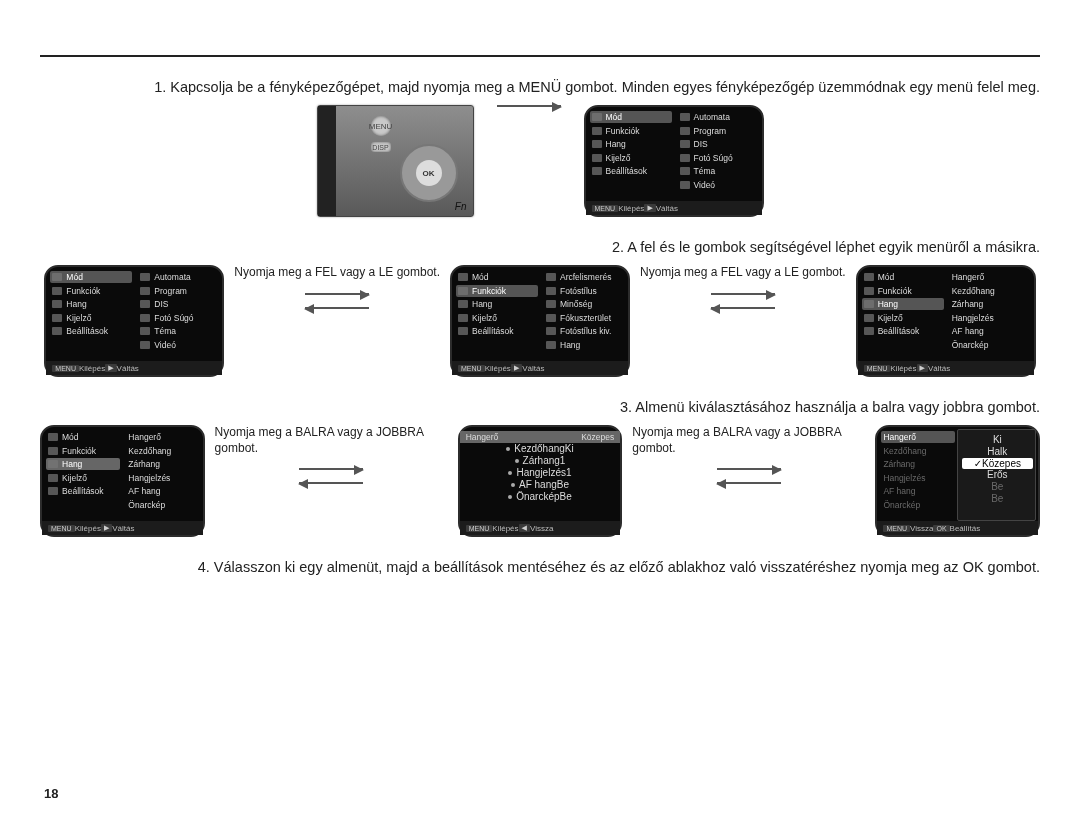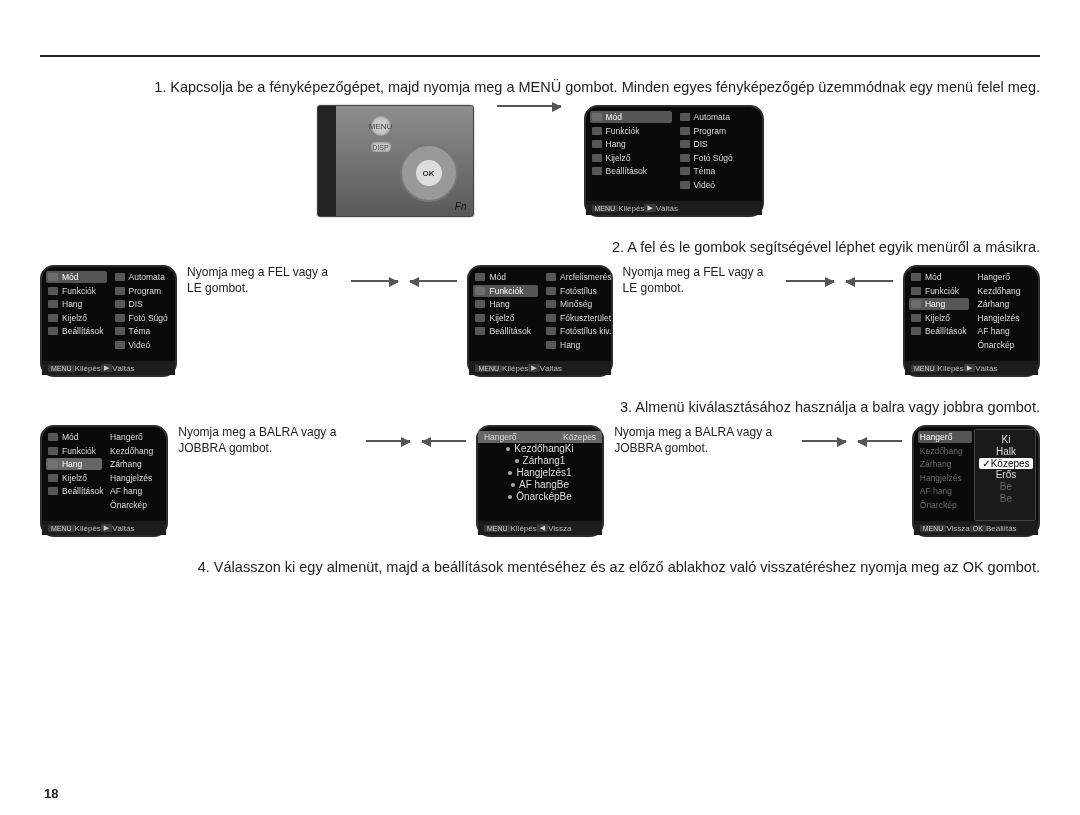--- a/index.html
+++ b/index.html
@@ -1,21 +1,21 @@
 <!DOCTYPE html>
 <html><head>
 <meta charset="utf-8">
 <style>
   html, body { margin: 0; padding: 0; background: #fff; font-family: Arial, Helvetica, sans-serif; color: #222; }
   .page { width: 1080px; height: 815px; margin: 0 auto; position: relative; box-sizing: border-box; }
   .content { padding: 55px 40px 0 40px; }
   h1 { font-size: 27px; font-weight: 700; margin: 0 0 4px 0; letter-spacing: 0; }
   .rule { border-bottom: 2px solid #222; margin: 0 0 22px 0; }
   .step { font-size: 14.5px; margin: 0 0 4px 0; padding-left: 12px; text-align: right; }
-  .arrow-set { display: flex; flex-direction: row; align-items: center; justify-content: center; gap: 12px; min-width: 90px; }
+  .arrow-set { display: flex; flex-direction: column; align-items: center; justify-content: center; gap: 12px; min-width: 90px; }
   .arrow-r, .arrow-l {
     position: relative; width: 64px; height: 0; border-top: 2px solid #555;
   }
   .arrow-r::after {
     content: ""; position: absolute; right: -1px; top: -5px;
     border-left: 10px solid #555; border-top: 5px solid transparent; border-bottom: 5px solid transparent;
   }
   .arrow-l::after {
     content: ""; position: absolute; left: -1px; top: -5px;
     border-right: 10px solid #555; border-top: 5px solid transparent; border-bottom: 5px solid transparent;

